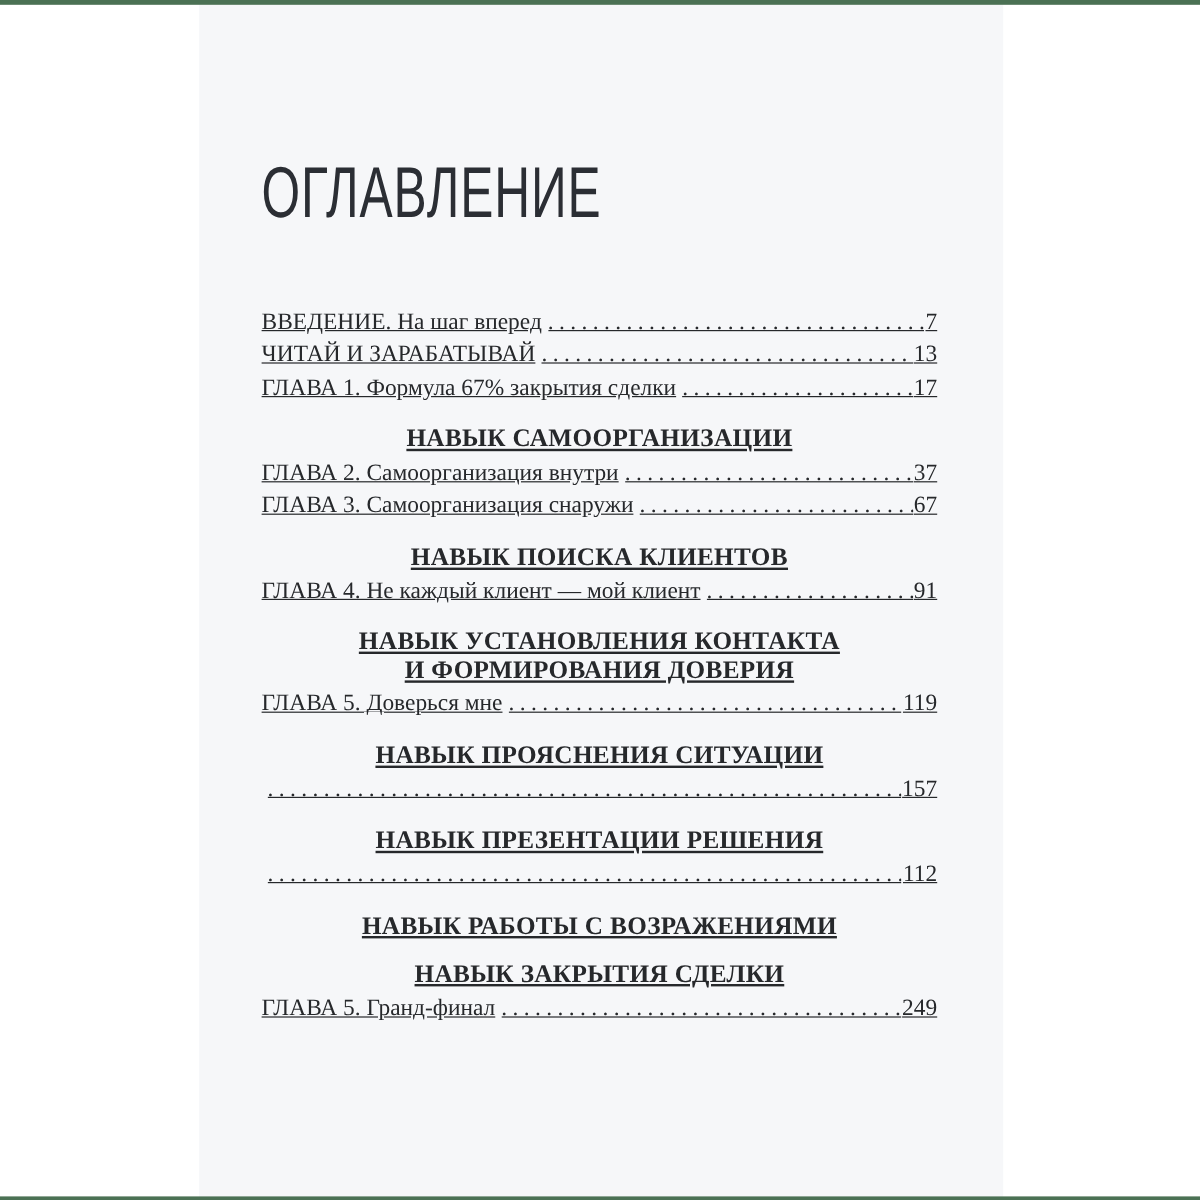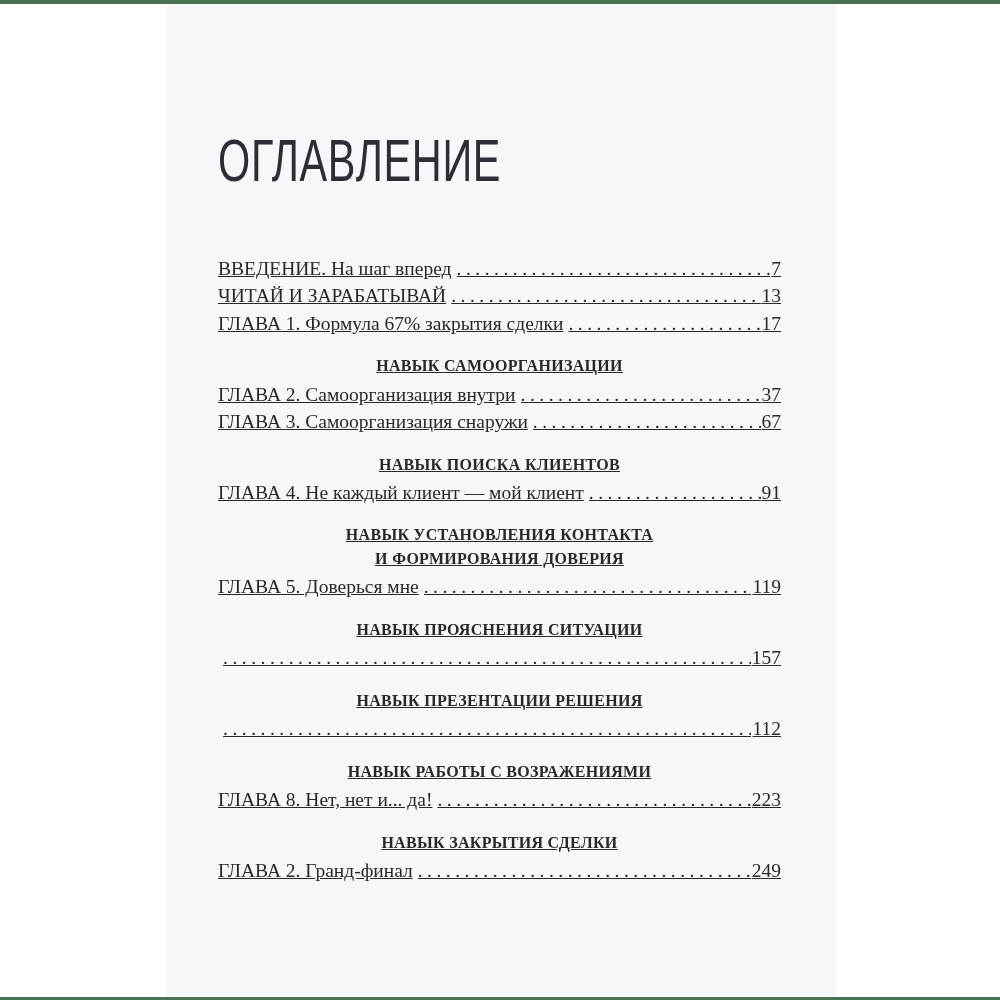--- a/index.html
+++ b/index.html
@@ -70,21 +70,21 @@
   }
   .row .leader::after {
     content: "..........................................................................................";
     letter-spacing: 4.5px;
   }
   .row .pageno { flex: 0 0 auto; }
 
   .section {
     text-align: center;
     font-weight: bold;
-    font-size: 16px;
+    font-size: 21px;
     line-height: 23.5px;
     letter-spacing: 0.3px;
     margin: 17px 0 3px;
     white-space: pre-line;
   }
 </style>
 </head>
 <body>
 
 <div class="canvas">
@@ -153,30 +153,25 @@
 
   <div class="section">НАВЫК ПРЕЗЕНТАЦИИ РЕШЕНИЯ</div>
 
   <div class="row">
     <span class="leader"></span>
     <span class="pageno">112</span>
   </div>
 
   <div class="section">НАВЫК РАБОТЫ С ВОЗРАЖЕНИЯМИ</div>
 
-  <div class="row">
-    <span class="label">ГЛАВА 8. Нет, нет и... да!</span>
-    <span class="leader"></span>
-    <span class="pageno">223</span>
-  </div>
 
   <div class="section">НАВЫК ЗАКРЫТИЯ СДЕЛКИ</div>
 
   <div class="row">
-    <span class="label">ГЛАВА 2. Гранд-финал</span>
+    <span class="label">ГЛАВА 5. Гранд-финал</span>
     <span class="leader"></span>
     <span class="pageno">249</span>
   </div>
 </div>
     </div>
   </div>
 
   <div class="strip bottom"></div>
 </div>
 

